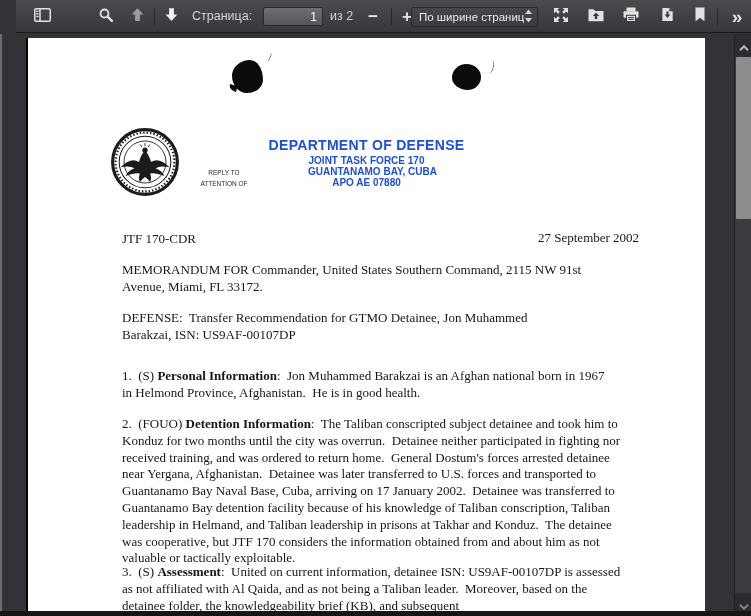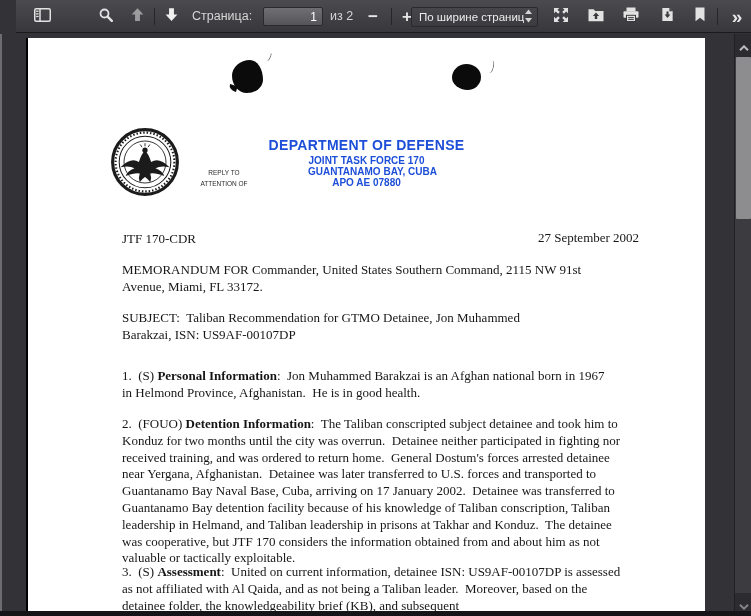--- a/index.html
+++ b/index.html
@@ -221,21 +221,21 @@
         <div class="lh-sub">JOINT TASK FORCE 170</div>
         <div class="lh-sub" style="margin-top:0;margin-left:12px;">GUANTANAMO BAY, CUBA</div>
         <div class="lh-sub" style="margin-top:0;">APO AE 07880</div>
       </div>
 
       <div class="ref-line">JTF 170-CDR</div>
       <div class="date-line">27 September 2002</div>
 
       <div class="body-par" style="top:224px; width:490px;">MEMORANDUM FOR Commander, United States Southern Command, 2115 NW 91st Avenue, Miami, FL 33172.</div>
 
-      <div class="body-par" style="top:272px; width:450px;">SUBJECT:  Taliban Recommendation for GTMO Detainee, Jon Muhammed Barakzai, ISN: US9AF-00107DP</div>
+      <div class="body-par" style="top:272px; width:450px;">DEFENSE:  Transfer Recommendation for GTMO Detainee, Jon Muhammed Barakzai, ISN: US9AF-00107DP</div>
 
       <div class="body-par" style="top:330px; width:485px;"><span>1.  (S) </span><span class="b">Personal Information</span><span>:  Jon Muhammed Barakzai is an Afghan national born in 1967 in Helmond Province, Afghanistan.  He is in good health.</span></div>
 
       <div class="body-par" style="top:378px; width:505px;"><span>2.  (FOUO) </span><span class="b">Detention Information</span><span>:  The Taliban conscripted subject detainee and took him to Konduz for two months until the city was overrun.  Detainee neither participated in fighting nor received training, and was ordered to return home.  General Dostum's forces arrested detainee near Yergana, Afghanistan.  Detainee was later transferred to U.S. forces and transported to Guantanamo Bay Naval Base, Cuba, arriving on 17 January 2002.  Detainee was transferred to Guantanamo Bay detention facility because of his knowledge of Taliban conscription, Taliban leadership in Helmand, and Taliban leadership in prisons at Takhar and Konduz.  The detainee was cooperative, but JTF 170 considers the information obtained from and about him as not valuable or tactically exploitable.</span></div>
 
       <div class="body-par" style="top:526px; width:500px;"><span>3.  (S) </span><span class="b">Assessment</span><span>:  United on current information, detainee ISN: US9AF-00107DP is assessed as not affiliated with Al Qaida, and as not being a Taliban leader.  Moreover, based on the detainee folder, the knowledgeability brief (KB), and subsequent</span></div>
     </div>
 
     <div class="scrollbar">
       <div class="sb-btn up">

